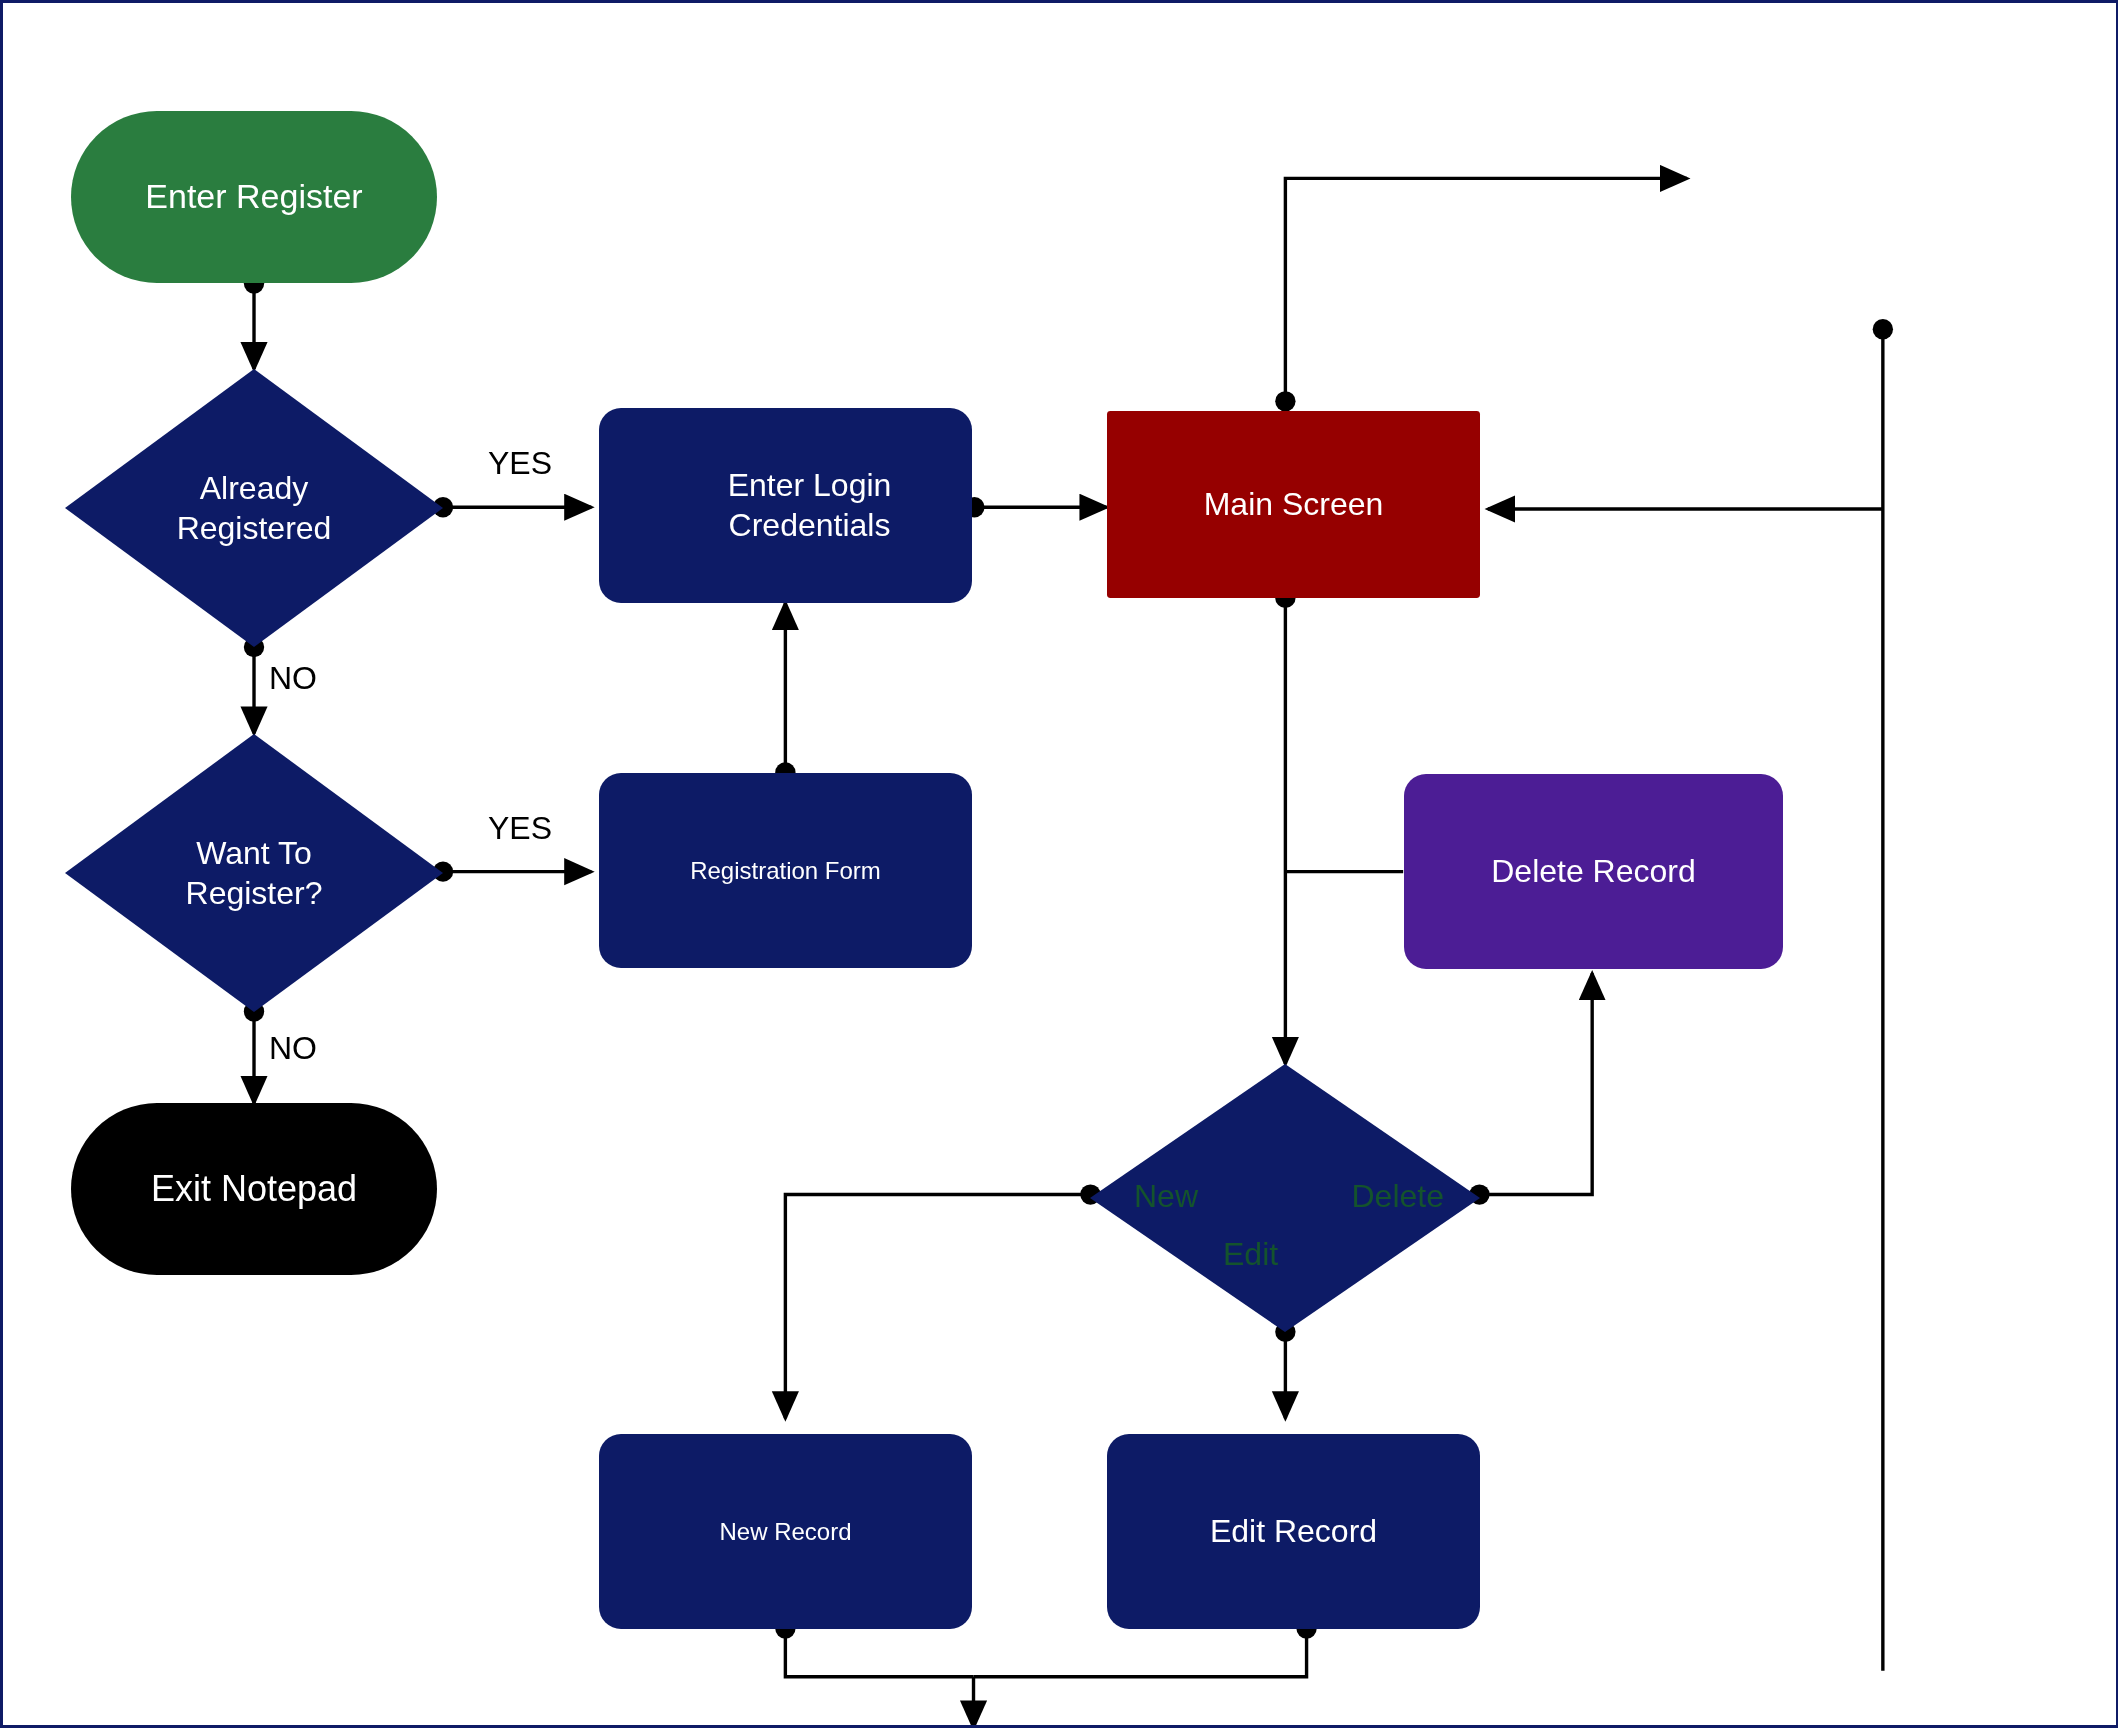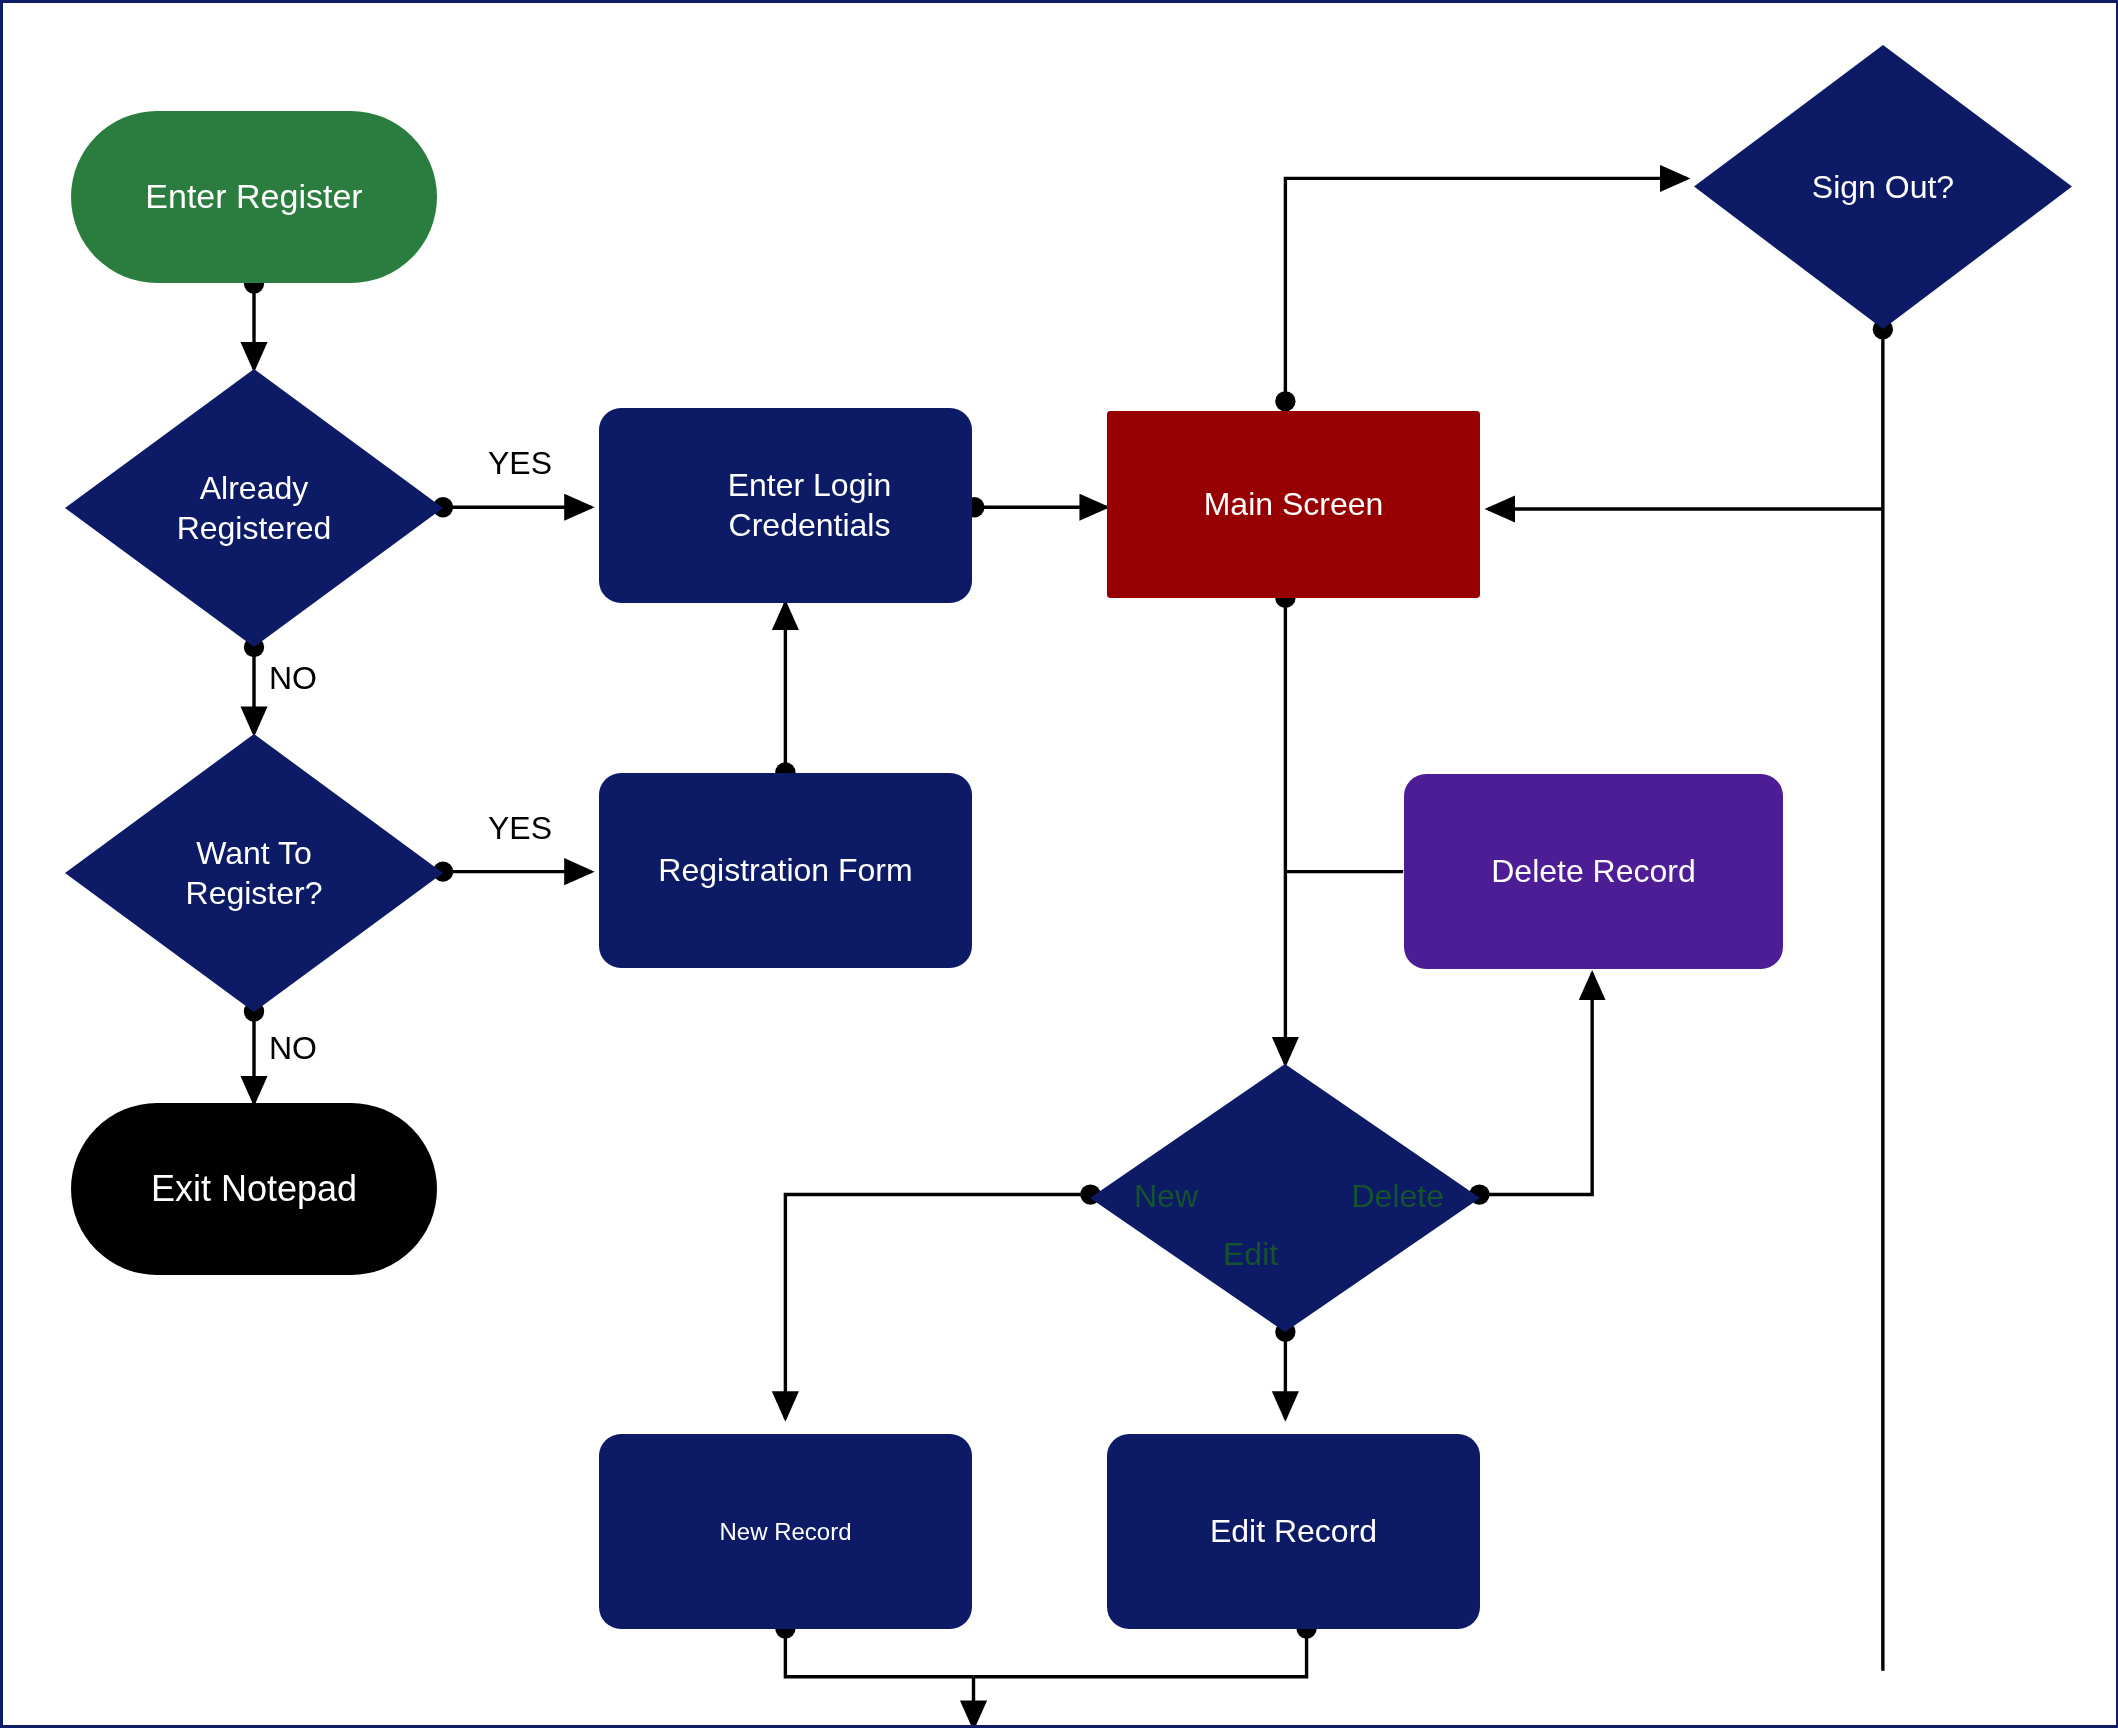--- a/index.html
+++ b/index.html
@@ -175,34 +175,28 @@
 
   <div class="node terminator" style="left:68px; top:1100px; width:366px; height:172px; background:#000000; font-size:36px;">
     <span class="label">Exit Notepad</span>
   </div>
 
   <div class="node process" style="left:596px; top:405px; width:373px; height:195px; background:#0d1b66; font-size:32px;padding-left:48px;">
     <span class="label">Enter Login
 Credentials</span>
   </div>
 
-  <div class="node process" style="left:596px; top:770px; width:373px; height:195px; background:#0d1b66; font-size:32px;">
+  <div class="node process" style="left:596px; top:770px; width:373px; height:195px; background:#0d1b66; font-size:24px;">
     <span class="label">Registration Form</span>
   </div>
 
   <div class="node process-sharp" style="left:1104px; top:408px; width:373px; height:187px; background:#960000; font-size:32px;">
     <span class="label">Main Screen</span>
   </div>
 
-  <div class="diamond-wrap" style="left:1691px; top:42px; width:378px; height:284px;">
-    <svg class="diamond-shape" viewBox="0 0 446 335" preserveAspectRatio="none">
-      <polygon points="223,0 446,167 223,335 0,167" fill="#0d1b66"></polygon>
-    </svg>
-    <div class="diamond-text" style="font-size:32px;">Sign Out?</div>
-  </div>
 
   <div class="node process" style="left:1401px; top:771px; width:379px; height:195px; background:#4c1d95; font-size:32px;">
     <span class="label">Delete Record</span>
   </div>
 
   <div class="diamond-wrap" style="left:1087px; top:1061px; width:390px; height:268px;">
     <svg class="diamond-shape" viewBox="0 0 460 316" preserveAspectRatio="none">
       <polygon points="230,0 460,158 230,316 0,158" fill="#0d1b66"></polygon>
     </svg>
     <span class="branch-label" style="left:44px; top:114px; font-size:32px;">New</span>

